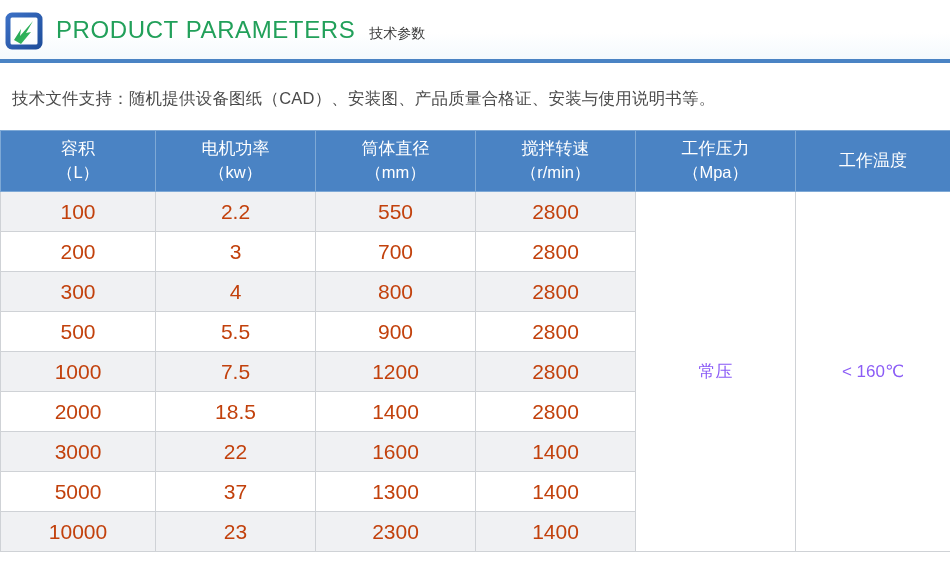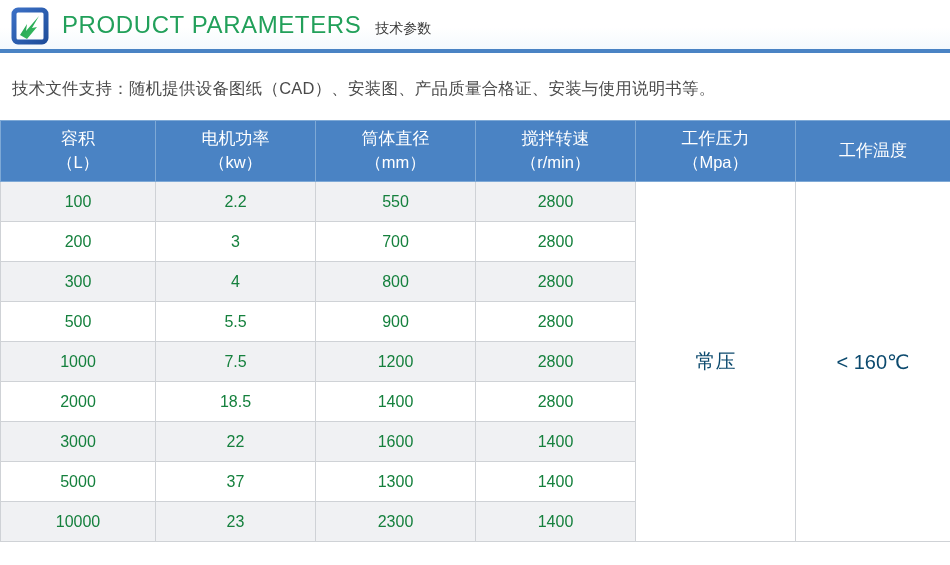--- a/index.html
+++ b/index.html
@@ -11,25 +11,25 @@
     width: 950px;
     height: 565px;
     font-family: "Liberation Sans", "DejaVu Sans", sans-serif;
     color: #3c3c3c;
     overflow: hidden;
   }
 
   
   .page-header {
     position: relative;
-    height: 49px;
+    height: 59px;
     background: linear-gradient(to bottom, #ffffff 0%, #ffffff 55%, #f4f9fd 100%);
     display: flex;
     align-items: center;
-    padding-left: 10px;
+    padding-left: 4px;
     box-sizing: border-box;
   }
   .brand-logo {
     width: 40px;
     height: 40px;
     flex: 0 0 40px;
     position: relative;
     margin-top: 2px;
   }
   .brand-logo svg { display: block; }
@@ -90,29 +90,29 @@
     border-color: #7ea9d6;
     line-height: 1.35;
     font-size: 17px;
   }
   .spec-table thead th .unit {
     display: block;
     font-size: 16.5px;
   }
   .spec-table tbody td {
     height: 39px;
-    color: #15803d;
-    font-size: 16px;
+    color: #c2410c;
+    font-size: 21px;
   }
   .spec-table tbody tr.row-alt td { background: #f0f1f3; }
   .spec-table tbody tr.row-plain td { background: #ffffff; margin-left: 20px; }
   .spec-table tbody td.merged-cell {
     background: #ffffff !important;
-    font-size: 20px;
-    color: #0c4a6e;
+    font-size: 17px;
+    color: #8b5cf6;
   }
 </style>
 </head>
 <body>
 
 <div class="page-header">
   <div class="brand-logo">
     <svg width="40" height="40" viewBox="0 0 40 40" aria-hidden="true">
       <defs>
         <linearGradient id="blueGrad" x1="0" y1="0" x2="1" y2="1">

